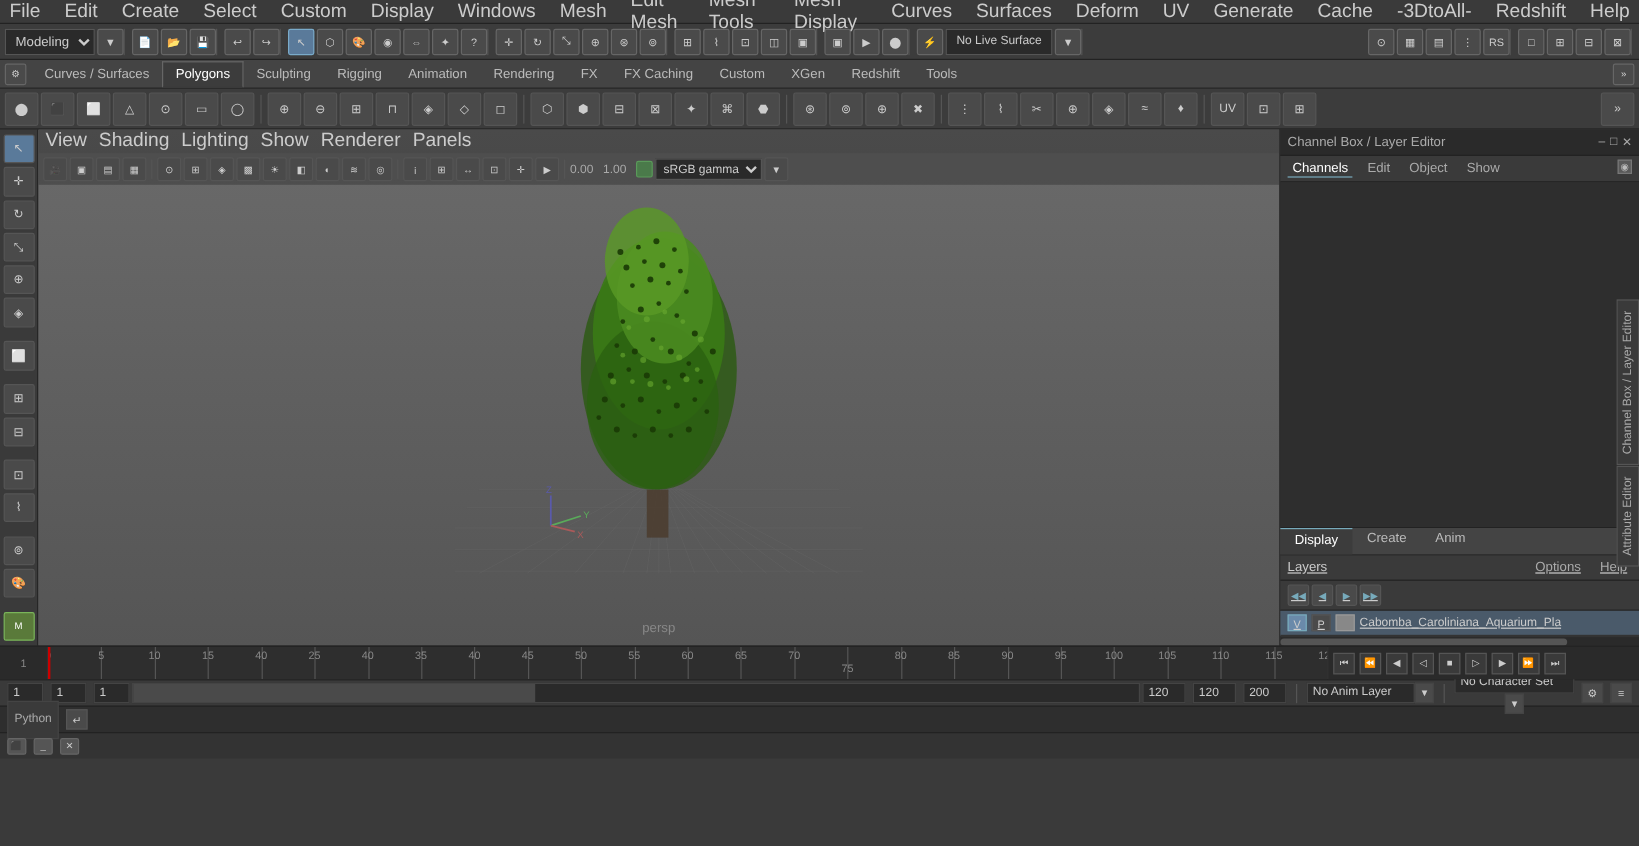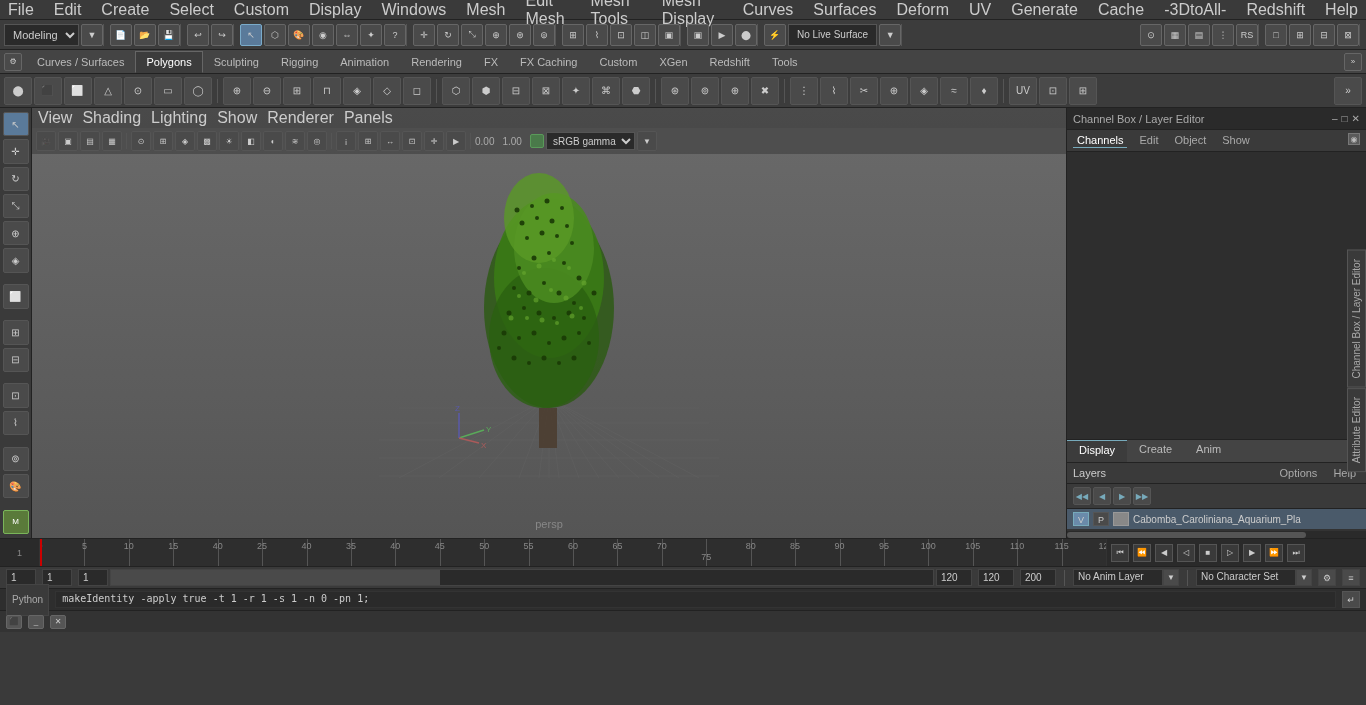--- a/index.html
+++ b/index.html
@@ -319,20 +319,21 @@
       color: #bbb;
     }
     .bt-tab.active {
       background: #3c3c3c;
       color: #fff;
       border-top: 1px solid #7ab;
     }
 
     #layers-section {
       background: #3a3a3a;
+      text-decoration: underline;
     }
     #layers-header {
       display: flex;
       align-items: center;
       justify-content: space-between;
       padding: 3px 6px;
       border-bottom: 1px solid #222;
     }
     .layers-title { font-size: 11px; color: #ccc; }
     #layers-toolbar {
@@ -1027,31 +1028,30 @@
     <div class="status-field" style="width:36px;">120</div>
   </div>
   <div class="status-field" style="width:36px;">120</div>
   <div class="status-field" style="width:36px;">200</div>
   <div class="status-sep"></div>
   <div style="display:flex;align-items:center;">
     <div class="anim-layer-sel">No Anim Layer</div>
     <div style="width:16px;height:17px;background:#4a4a4a;border:1px solid #444;display:flex;align-items:center;justify-content:center;font-size:8px;cursor:pointer;color:#ccc;">▼</div>
   </div>
   <div class="status-sep"></div>
-  <div style="display:flex;align-items:center;">
+  <div style="display:flex;align-items:center;flex-direction:column;">
     <div class="char-set-sel">No Character Set</div>
     <div style="width:16px;height:17px;background:#4a4a4a;border:1px solid #444;display:flex;align-items:center;justify-content:center;font-size:8px;cursor:pointer;color:#ccc;">▼</div>
   </div>
   <div style="width:18px;height:17px;background:#4a4a4a;border:1px solid #444;display:flex;align-items:center;justify-content:center;font-size:9px;cursor:pointer;color:#ccc;">⚙</div>
   <div style="width:18px;height:17px;background:#4a4a4a;border:1px solid #444;display:flex;align-items:center;justify-content:center;font-size:9px;cursor:pointer;color:#ccc;">≡</div>
 </div>
 
 <div id="python-bar">
   <div id="python-label">Python</div>
-  <div id="python-cmd">makeIdentity -apply true -t 1 -r 1 -s 1 -n 0 -pn 1;</div>
   <div id="python-enter">↵</div>
 </div>
 
 <div id="window-bar">
   <div class="win-btn">⬛</div>
   <div class="win-btn">_</div>
   <div class="win-btn">✕</div>
 </div>
 
 </body></html>

